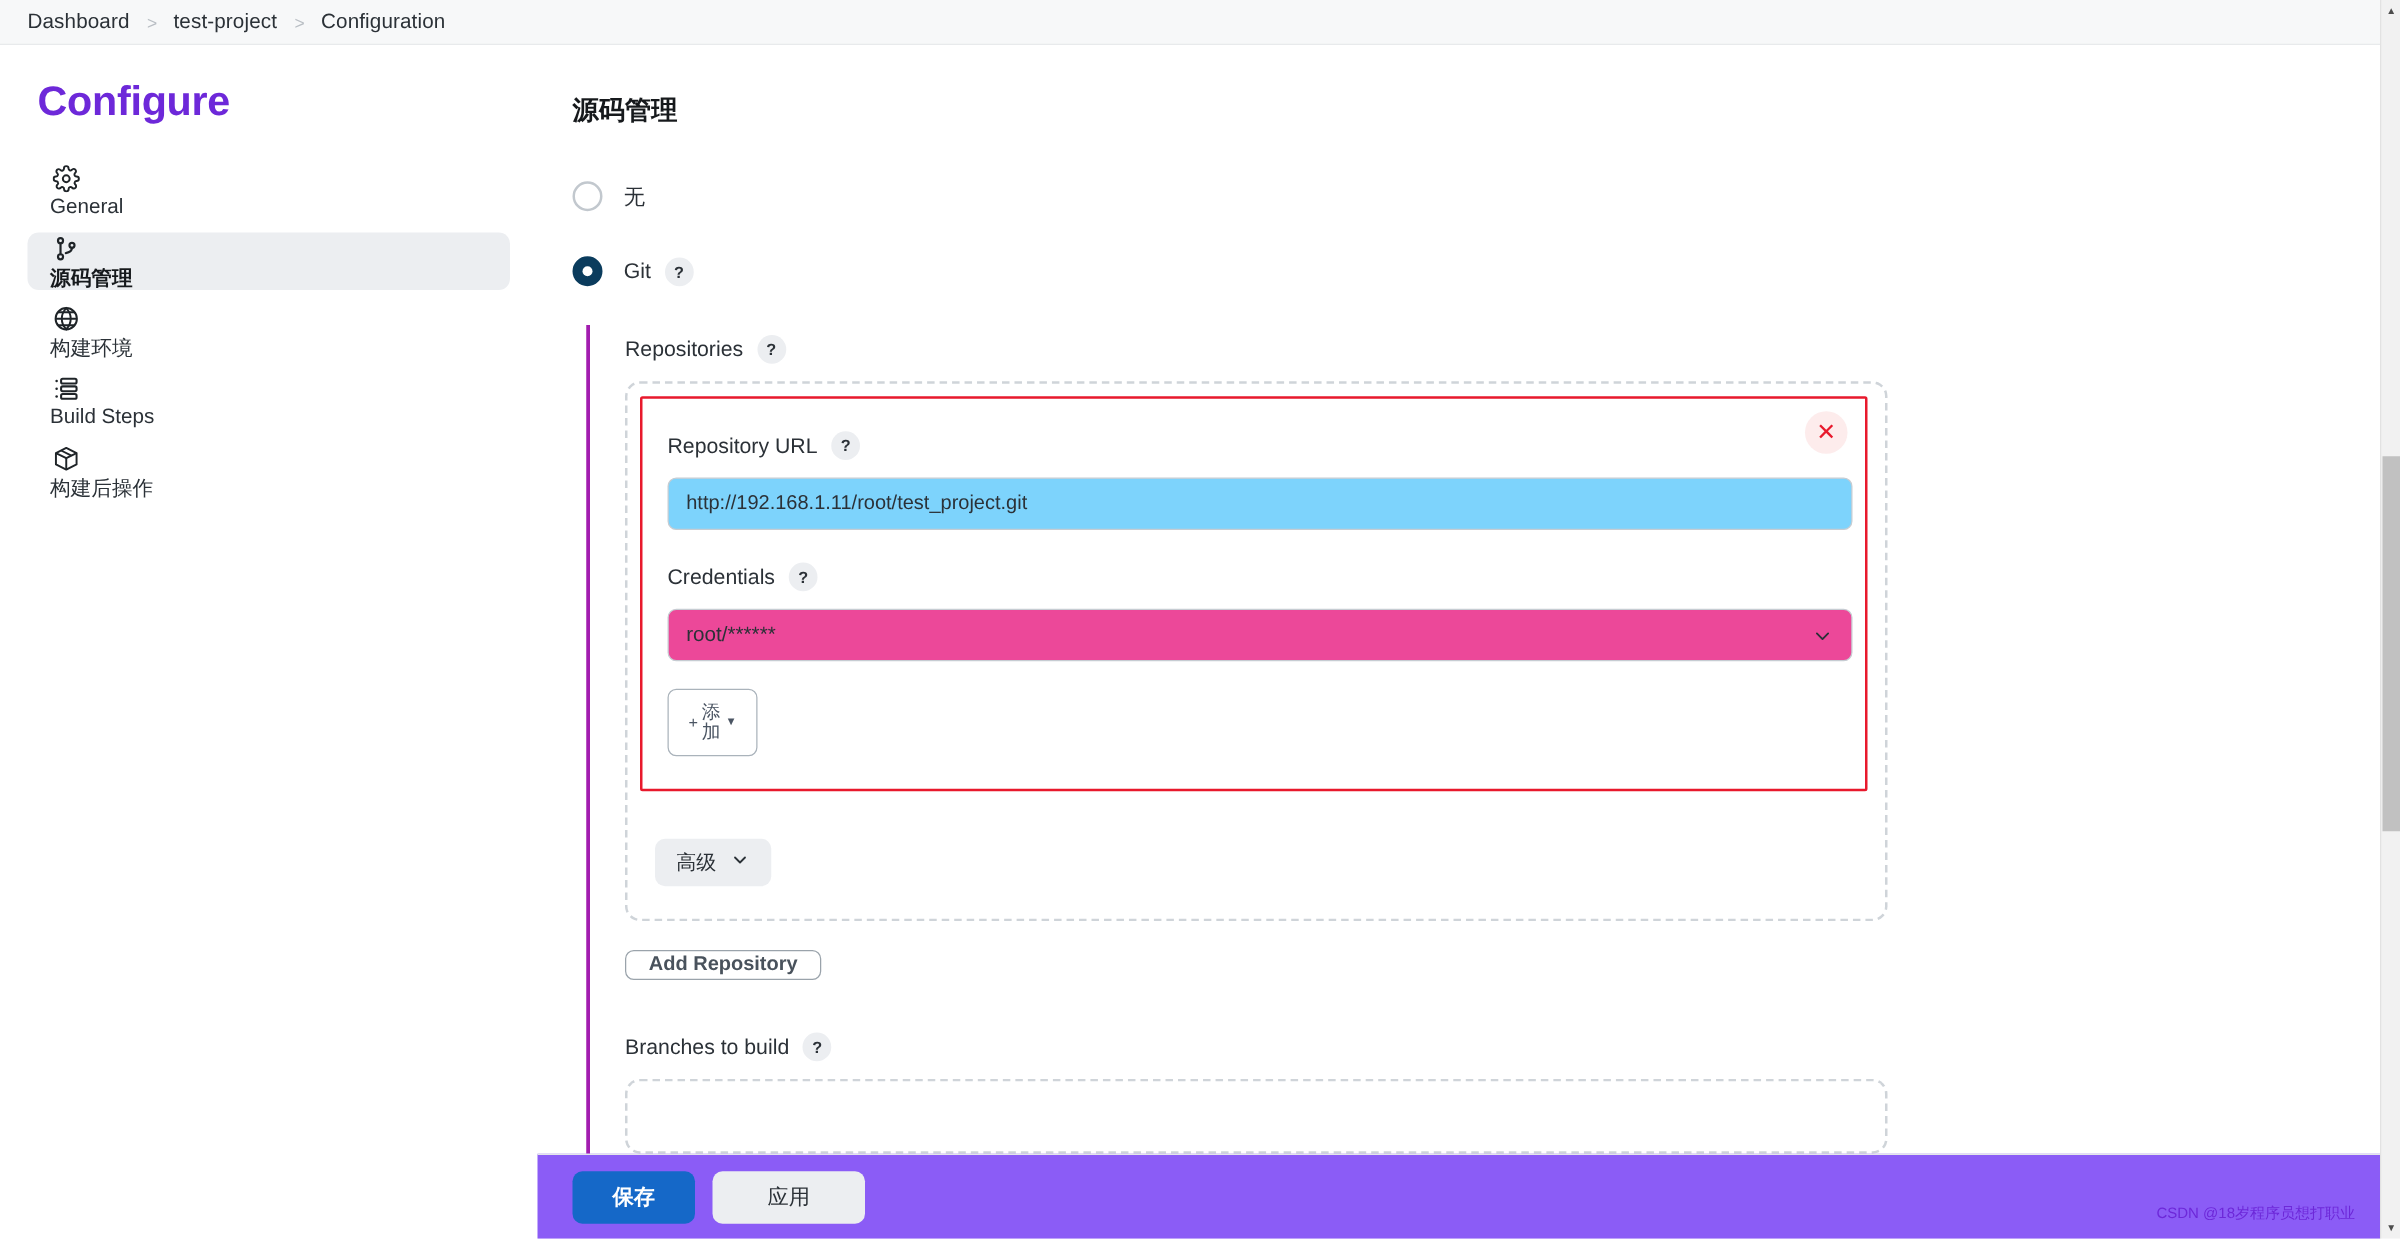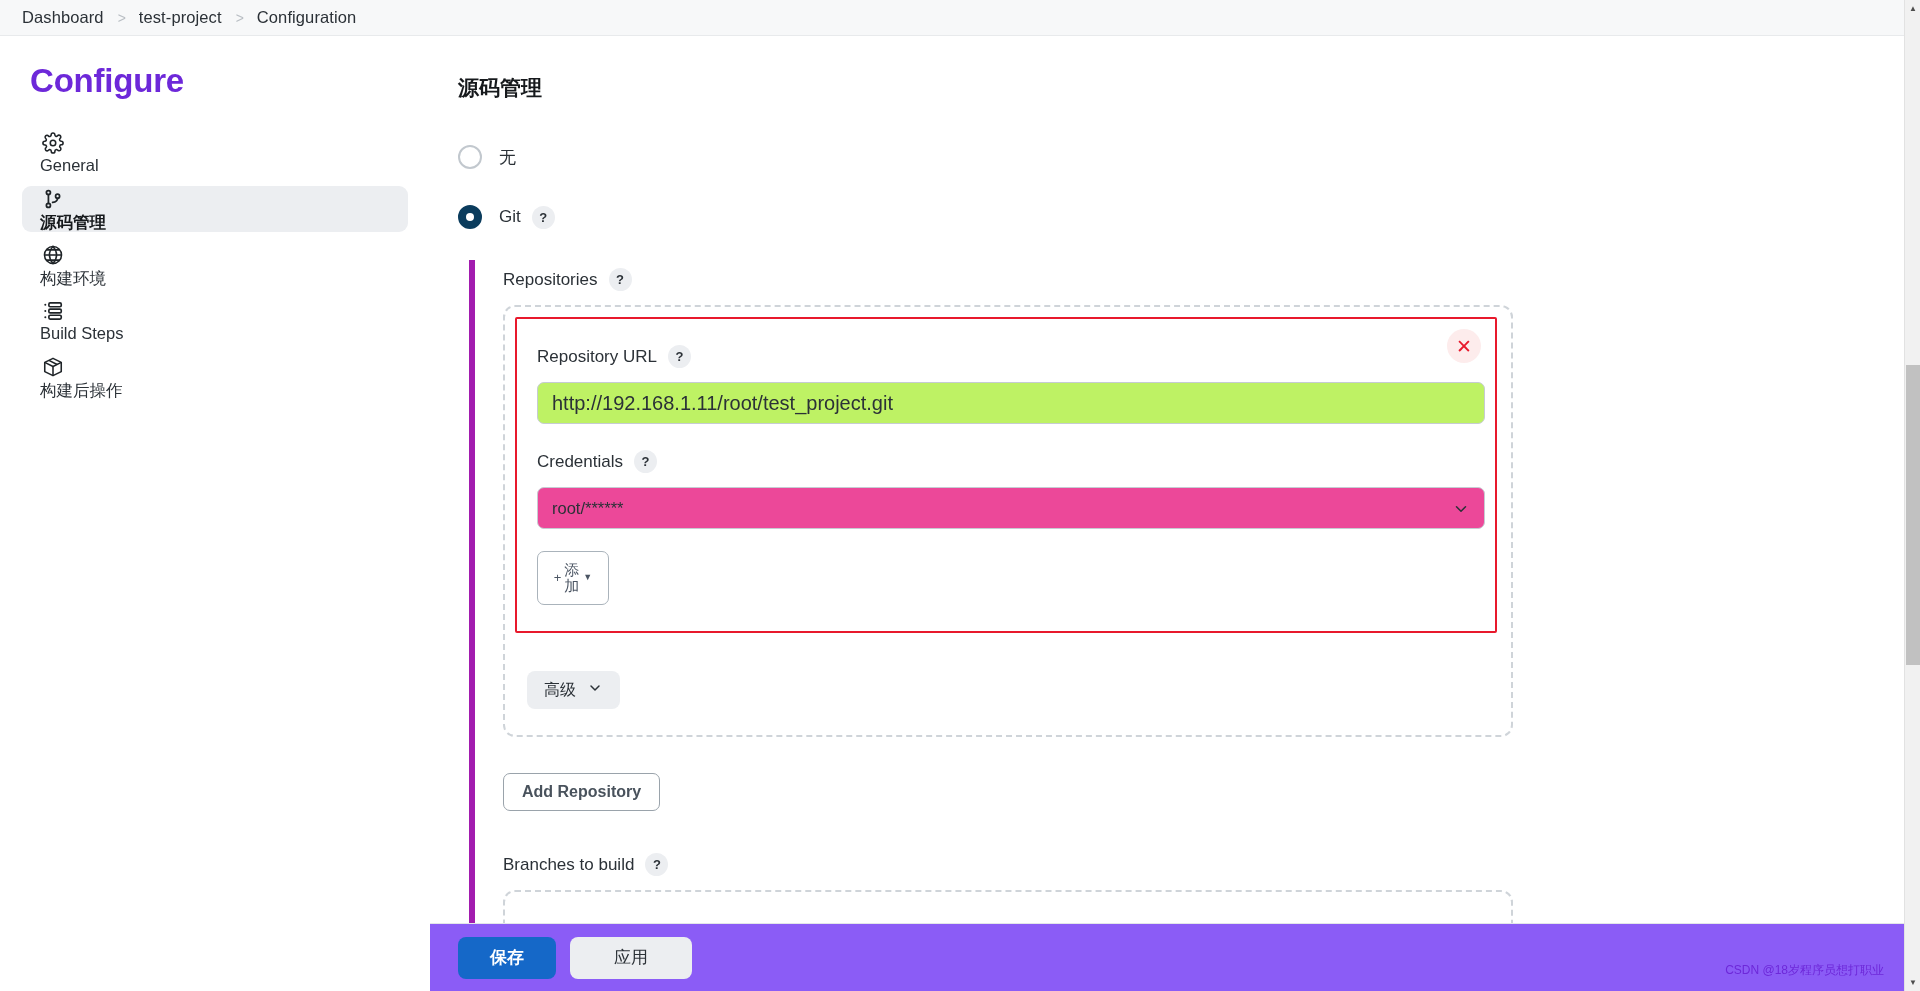--- a/index.html
+++ b/index.html
@@ -87,21 +87,21 @@
     display: inline-flex; align-items: center; justify-content: center;
     width: 23px; height: 23px; border-radius: 50%;
     background: #eceef1; color: #2b3137;
     font-size: 13px; font-weight: bold;
     margin-left: 11px; cursor: pointer; vertical-align: middle;
   }
 
   
   .git-block {
     margin-left: 11px;
-    border-left: 6px solid #a21caf;
+    border-left: 3px solid #a21caf;
     padding-left: 28px;
     padding-top: 8px;
   }
   .field-label {
     font-size: 17px; color: #2b3137;
     display: flex; align-items: center;
     margin-bottom: 14px;
   }
 
   
@@ -126,22 +126,22 @@
     position: absolute; top: 10px; right: 14px;
     width: 34px; height: 34px; border-radius: 50%;
     background: #fdecec; color: #e8192c;
     display: flex; align-items: center; justify-content: center;
     font-size: 19px; cursor: pointer; border: none;
     font-family: "Liberation Sans", sans-serif;
   }
   .text-input {
     width: 948px; height: 42px;
     border: 1px solid #c6ccd2; border-radius: 7px;
-    background: #bef264;
-    font-size: 20px; color: #2b3137;
+    background: #7dd3fc;
+    font-size: 16px; color: #2b3137;
     padding: 0 14px; outline: none;
     font-family: "Liberation Sans", "DejaVu Sans", sans-serif;
     margin-bottom: 26px;
   }
   .select-wrap { position: relative; width: 948px; margin-bottom: 22px; }
   .select-input {
     width: 948px; height: 42px;
     border: 1px solid #c6ccd2; border-radius: 7px;
     background: #ec4899; font-size: 16.5px; color: #2b3137;
     padding: 0 40px 0 14px; outline: none; appearance: none;
@@ -168,21 +168,21 @@
   .adv-btn {
     display: inline-flex; align-items: center; gap: 11px;
     height: 38px; padding: 0 17px;
     background: #eceef1; border: none; border-radius: 8px;
     font-size: 16px; color: #2b3137; cursor: pointer;
     margin: 38px 0 0 14px;
     font-family: "Liberation Sans", "DejaVu Sans", sans-serif;
   }
   .add-repo-btn {
     display: inline-flex; align-items: center; justify-content: center;
-    height: 38px; padding: 0 18px; margin-top: 36px;
+    height: 24px; padding: 0 18px; margin-top: 23px;
     background: #fff; border: 1px solid #9aa3ab; border-radius: 7px;
     font-size: 16px; font-weight: bold; color: #49525c; cursor: pointer;
     font-family: "Liberation Sans", "DejaVu Sans", sans-serif;
   }
   .branches-label { margin-top: 42px; }
   .branch-dashed {
     border: 2px dashed #cfd4d9; border-radius: 12px;
     width: 1010px; height: 60px; margin-top: 8px;
   }
 

